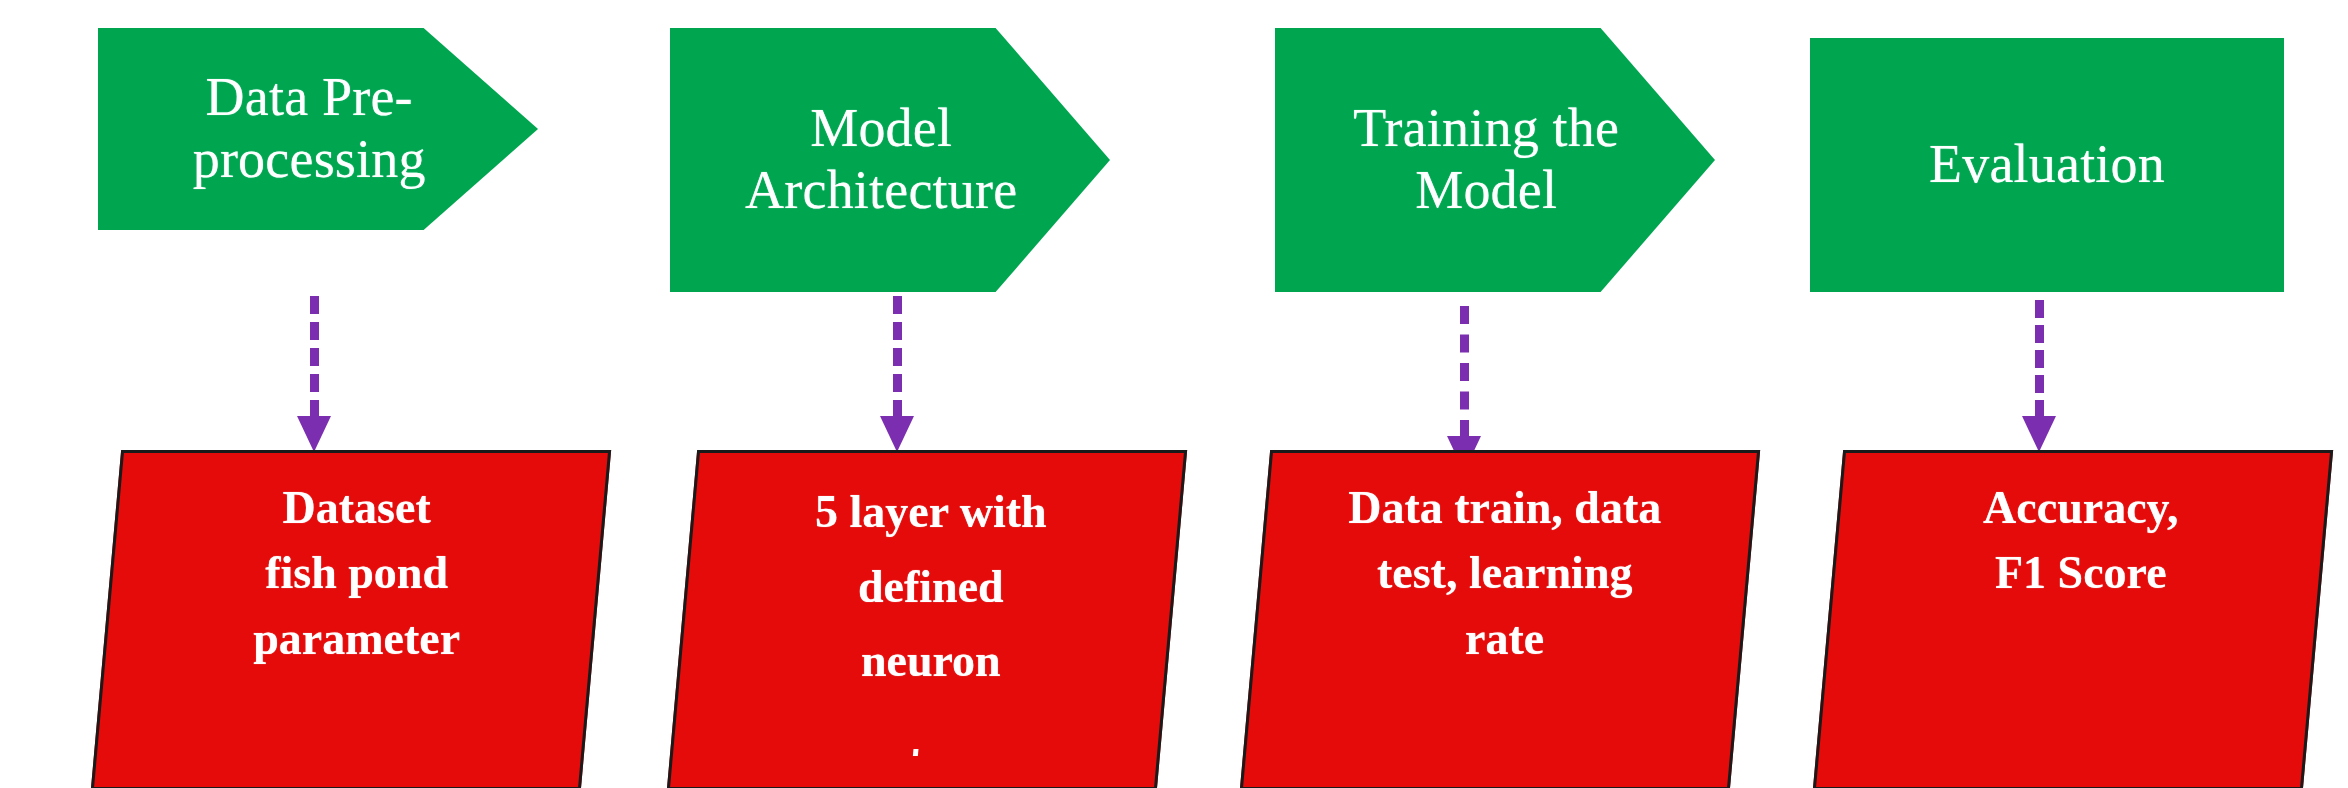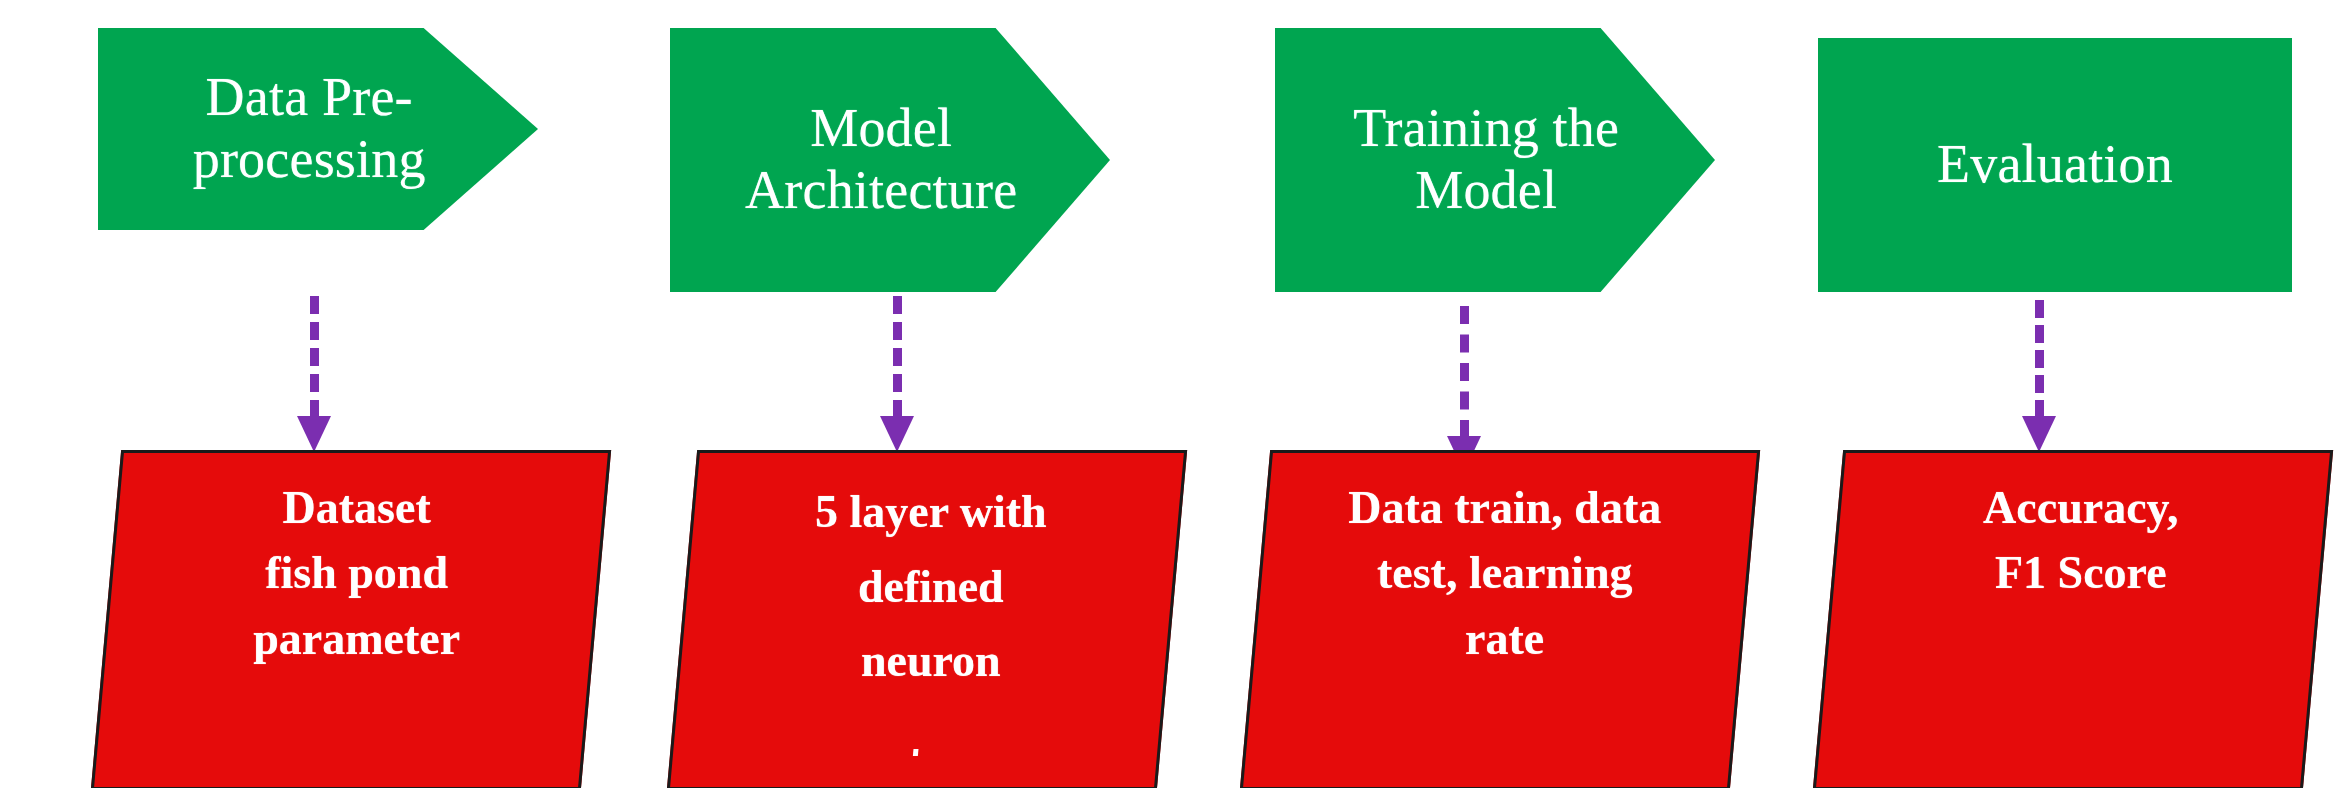--- a/index.html
+++ b/index.html
@@ -29,21 +29,20 @@
     display: flex;
     align-items: center;
     justify-content: center;
     text-align: center;
   }
   .stage.chevron {
     clip-path: polygon(0% 0%, 74% 0%, 100% 50%, 74% 100%, 0% 100%);
   }
   .stage.plain {
     clip-path: none;
-    margin-left: 8px;
   }
   .stage-label {
     color: #FFFFFF;
     font-size: 54px;
     line-height: 1.14;
     font-weight: 400;
     letter-spacing: 0.2px;
     white-space: pre-line;
     padding-right: 4%;
     text-shadow: 0 0 1px rgba(180,255,230,0.9);

